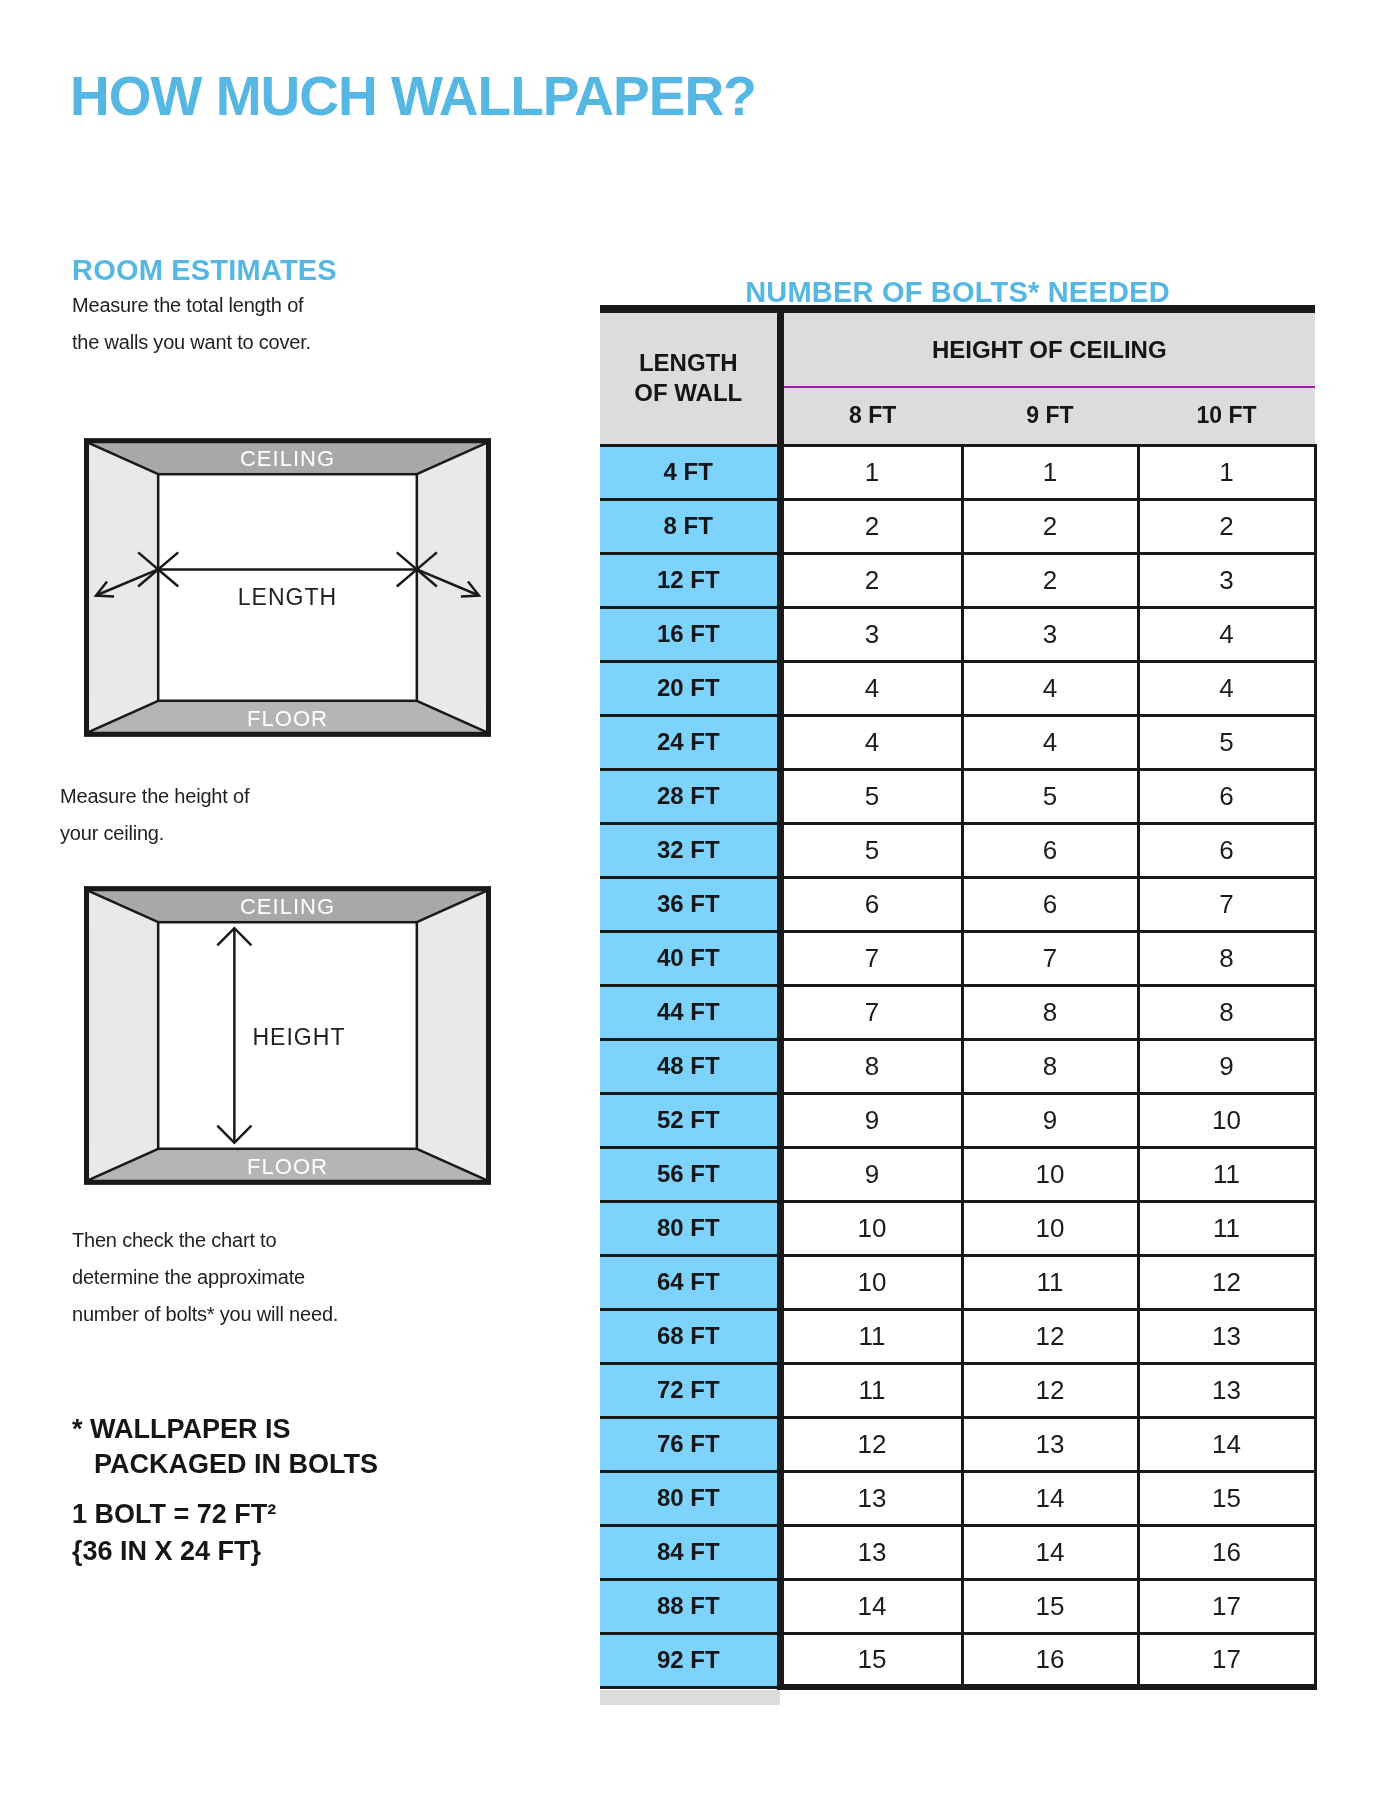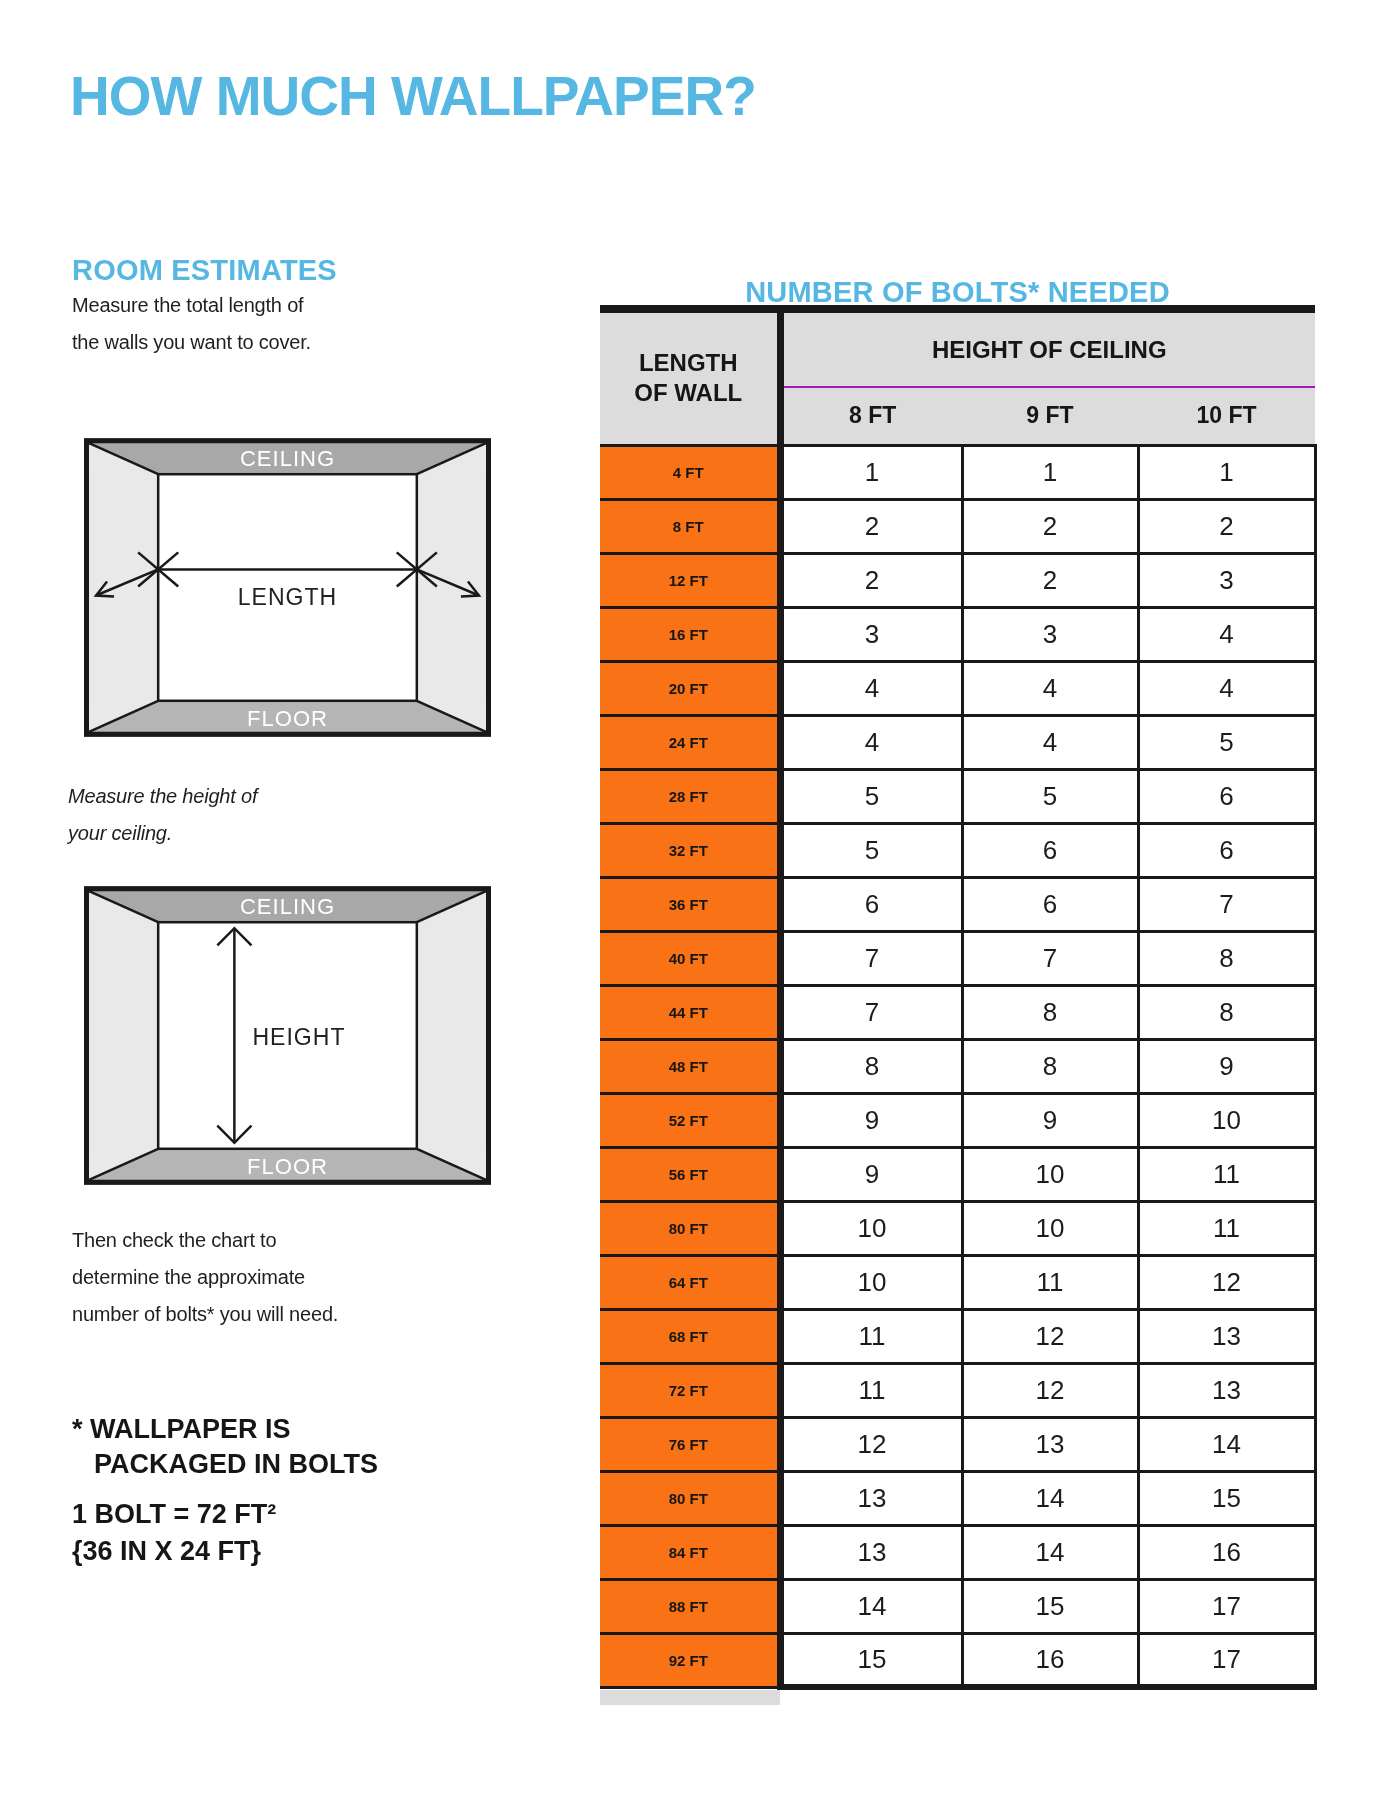--- a/index.html
+++ b/index.html
@@ -12,21 +12,21 @@
     left:70px; top:64px; margin:0;
     font-size:55px; font-weight:bold; letter-spacing:-1px; color:#55b7e2;
   }
   .section-heading {
     margin:0; font-size:29px; font-weight:bold; color:#55b7e2; letter-spacing:0.2px;
   }
   .room-estimates { left:72px; top:254px; }
   .table-heading  { left:600px; top:262px; width:715px; text-align:center;margin-top:14px; }
   .para { font-size:20px; line-height:37px; color:#1f1f1f; letter-spacing:-0.2px; }
   .para-1 { left:72px; top:287px; }
-  .para-2 { left:68px; top:778px;font-style:italic; }
+  .para-2 { left:60px; top:778px; }
   .para-3 { left:72px; top:1222px; }
   .diagram-1 { left:84px; top:438px; }
   .diagram-2 { left:84px; top:886px; }
   .footnote { font-size:27px; font-weight:bold; line-height:35px; color:#161616; }
   .footnote-1 { left:72px; top:1412px; }
   .footnote-1 .line:nth-child(2) { padding-left:22px; }
   .footnote-2 { left:72px; top:1496px; line-height:37px; }
   .table-wrap { left:600px; top:305px; width:715px; }
   table.bolts {
     border-collapse:collapse; table-layout:fixed; width:715px;
@@ -39,22 +39,22 @@
   }
   th.span-header {
     background:#dcdcdc; border-bottom:2px solid #a21caf;
     font-size:24px; font-weight:bold; color:#161616;
   }
   th.ft-header {
     background:#dcdcdc; border-bottom:3px solid #191919;
     font-size:23px; font-weight:bold; color:#161616;
   }
   tbody th.length-cell {
-    background:#f97316; border-top:3px solid #191919; border-bottom:3px solid #191919;
-    border-right:7px solid #191919; font-size:15px; font-weight:bold; color:#161616;
+    background:#7dd3fc; border-top:3px solid #191919; border-bottom:3px solid #191919;
+    border-right:7px solid #191919; font-size:24px; font-weight:bold; color:#161616;
   }
   tbody td.count-cell {
     background:#ffffff; border:3px solid #191919; font-size:26px; color:#1c1c1c;
   }
   tbody tr:last-child td.count-cell { border-bottom:6px solid #191919; }
   .footer-strip { width:180px; height:15px; background:#dcdcdc; }
   svg text { font-family:"Liberation Sans", sans-serif; }
 </style>
 </head>
 <body>

